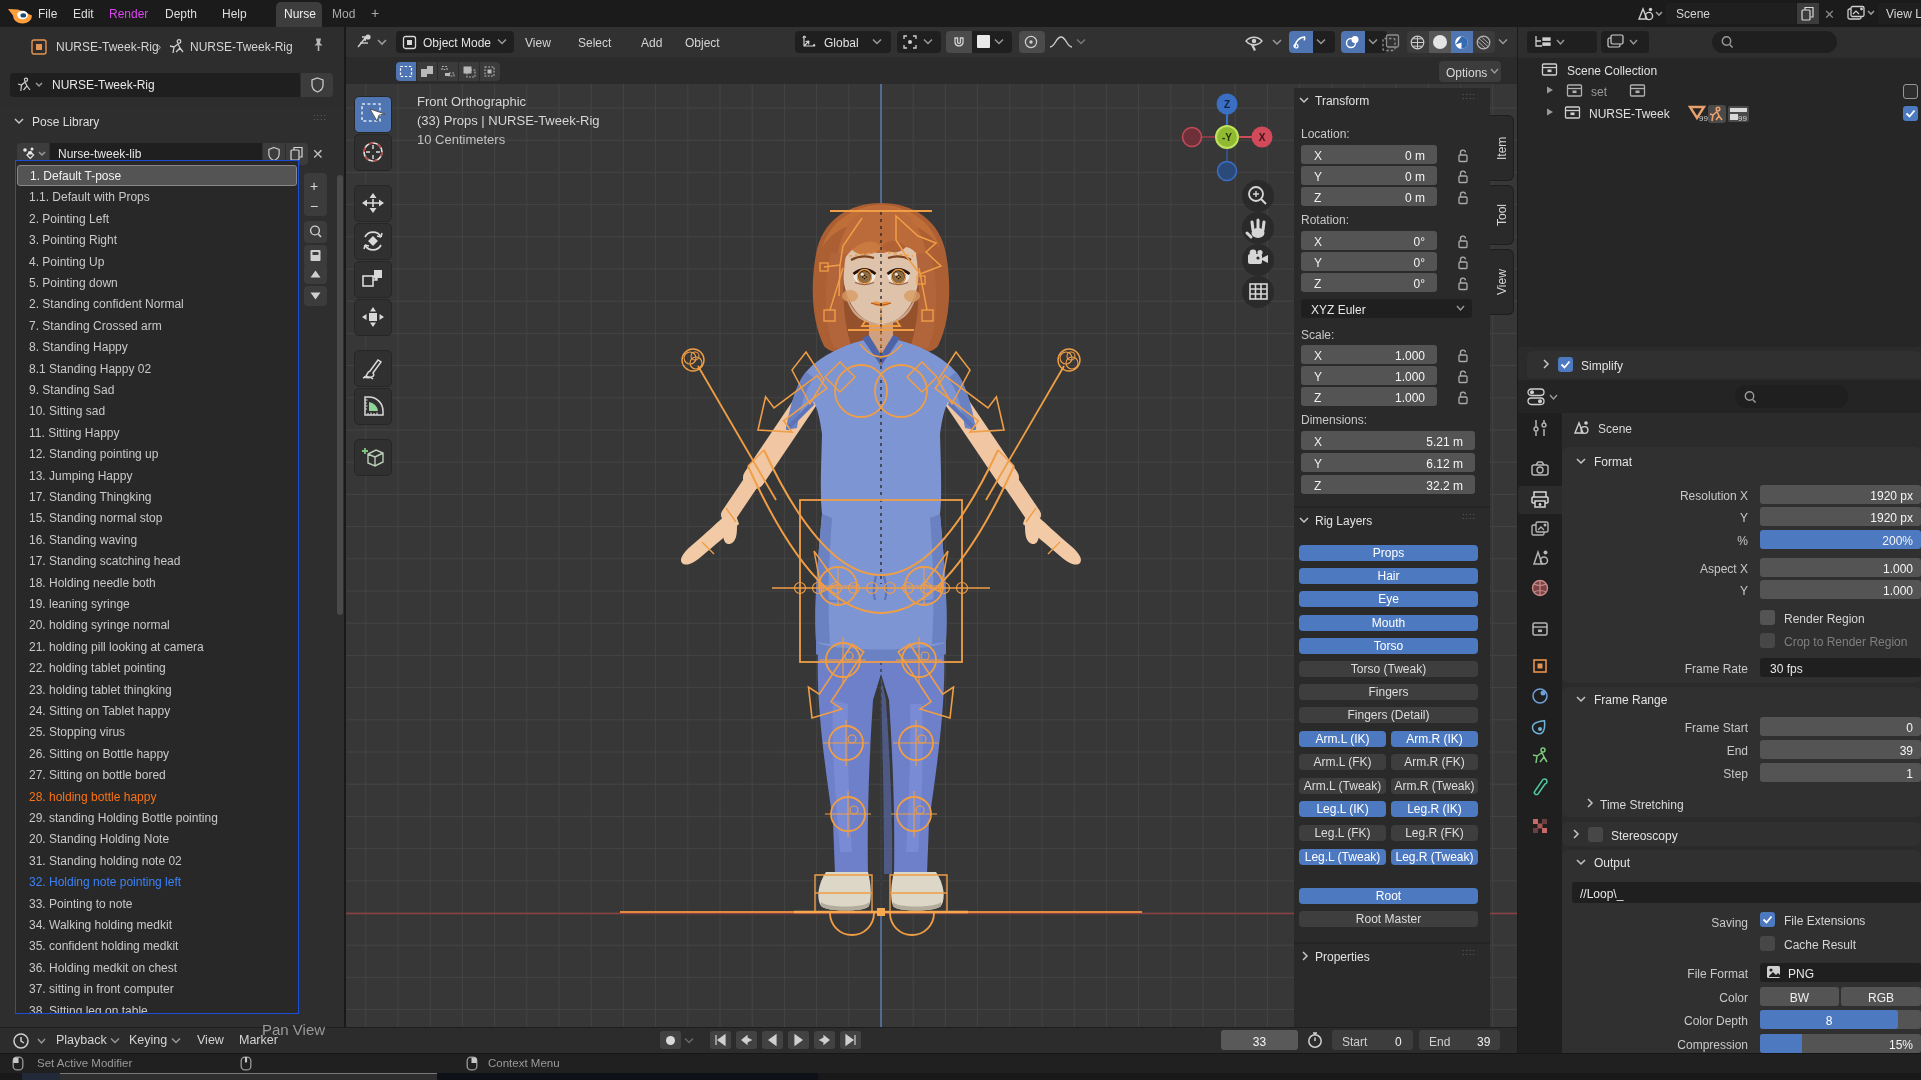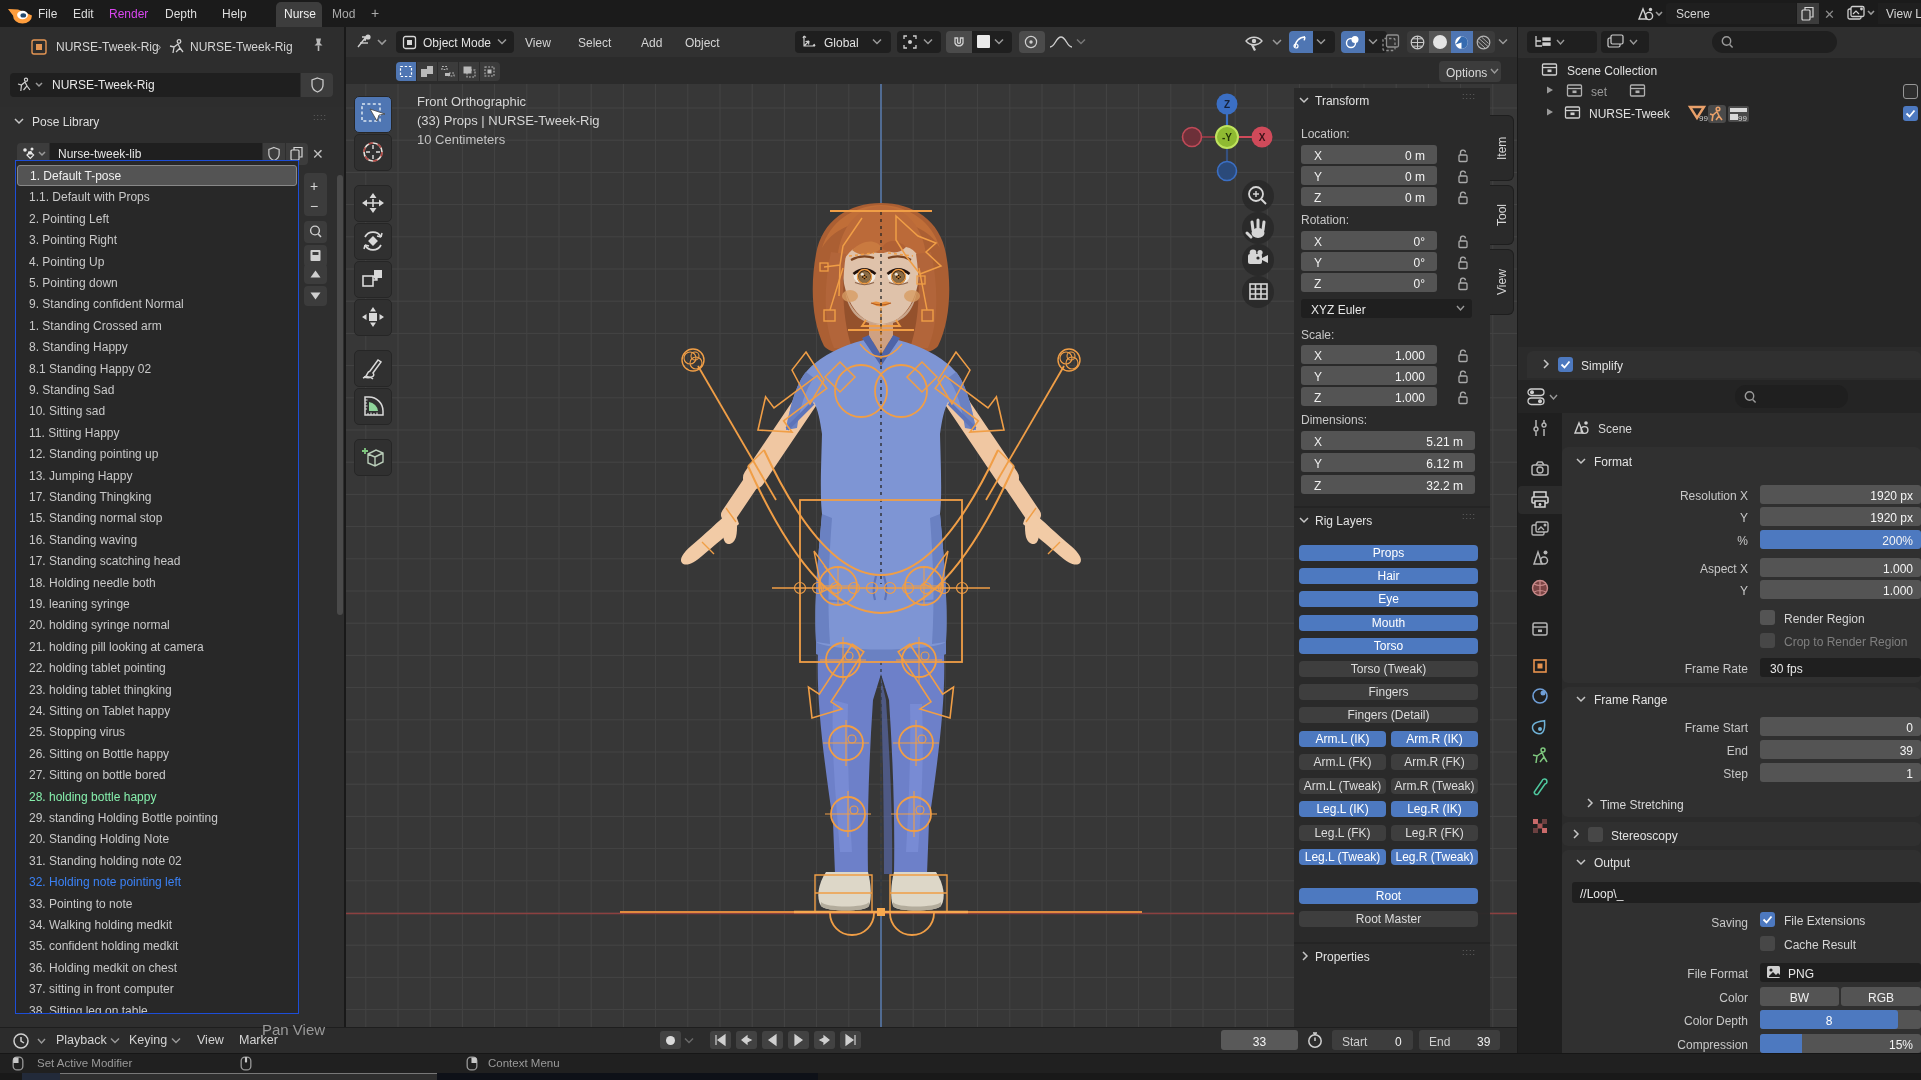--- a/index.html
+++ b/index.html
@@ -119,22 +119,22 @@
 </svg>
 <div class="tx" style="left:312px;top:147px;color:#c2c2c2;font-size:14px">✕</div>
 
 <div class="ab" style="left:15px;top:160px;width:284px;height:854px;background:#282828;border:1px solid #1d4ed8;overflow:hidden">
 <div style="position:absolute;left:1px;top:4px;width:280px;height:21px;background:#545454;border:1px solid #888;border-radius:3px;color:#f0f0f0;font-size:12px;line-height:20px;padding-left:12px;white-space:nowrap">1. Default T-pose</div>
 <div style="position:absolute;left:13px;top:30px;color:#c9c9c9;font-size:12px;line-height:1;white-space:nowrap">1.1. Default with Props</div>
 <div style="position:absolute;left:13px;top:52px;color:#c9c9c9;font-size:12px;line-height:1;white-space:nowrap">2. Pointing Left</div>
 <div style="position:absolute;left:13px;top:73px;color:#c9c9c9;font-size:12px;line-height:1;white-space:nowrap">3. Pointing Right</div>
 <div style="position:absolute;left:13px;top:95px;color:#c9c9c9;font-size:12px;line-height:1;white-space:nowrap">4. Pointing Up</div>
 <div style="position:absolute;left:13px;top:116px;color:#c9c9c9;font-size:12px;line-height:1;white-space:nowrap">5. Pointing down</div>
-<div style="position:absolute;left:13px;top:137px;color:#c9c9c9;font-size:12px;line-height:1;white-space:nowrap">9. Standing confident Normal</div>
-<div style="position:absolute;left:13px;top:159px;color:#c9c9c9;font-size:12px;line-height:1;white-space:nowrap">1. Standing Crossed arm</div>
+<div style="position:absolute;left:13px;top:137px;color:#c9c9c9;font-size:12px;line-height:1;white-space:nowrap">2. Standing confident Normal</div>
+<div style="position:absolute;left:13px;top:159px;color:#c9c9c9;font-size:12px;line-height:1;white-space:nowrap">7. Standing Crossed arm</div>
 <div style="position:absolute;left:13px;top:180px;color:#c9c9c9;font-size:12px;line-height:1;white-space:nowrap">8. Standing Happy</div>
 <div style="position:absolute;left:13px;top:202px;color:#c9c9c9;font-size:12px;line-height:1;white-space:nowrap">8.1 Standing Happy 02</div>
 <div style="position:absolute;left:13px;top:223px;color:#c9c9c9;font-size:12px;line-height:1;white-space:nowrap">9. Standing Sad</div>
 <div style="position:absolute;left:13px;top:244px;color:#c9c9c9;font-size:12px;line-height:1;white-space:nowrap">10. Sitting sad</div>
 <div style="position:absolute;left:13px;top:266px;color:#c9c9c9;font-size:12px;line-height:1;white-space:nowrap">11. Sitting Happy</div>
 <div style="position:absolute;left:13px;top:287px;color:#c9c9c9;font-size:12px;line-height:1;white-space:nowrap">12. Standing pointing up</div>
 <div style="position:absolute;left:13px;top:309px;color:#c9c9c9;font-size:12px;line-height:1;white-space:nowrap">13. Jumping Happy</div>
 <div style="position:absolute;left:13px;top:330px;color:#c9c9c9;font-size:12px;line-height:1;white-space:nowrap">17. Standing Thingking</div>
 <div style="position:absolute;left:13px;top:351px;color:#c9c9c9;font-size:12px;line-height:1;white-space:nowrap">15. Standing normal stop</div>
 <div style="position:absolute;left:13px;top:373px;color:#c9c9c9;font-size:12px;line-height:1;white-space:nowrap">16. Standing waving</div>
@@ -142,21 +142,21 @@
 <div style="position:absolute;left:13px;top:416px;color:#c9c9c9;font-size:12px;line-height:1;white-space:nowrap">18. Holding needle both</div>
 <div style="position:absolute;left:13px;top:437px;color:#c9c9c9;font-size:12px;line-height:1;white-space:nowrap">19. leaning syringe</div>
 <div style="position:absolute;left:13px;top:458px;color:#c9c9c9;font-size:12px;line-height:1;white-space:nowrap">20. holding syringe normal</div>
 <div style="position:absolute;left:13px;top:480px;color:#c9c9c9;font-size:12px;line-height:1;white-space:nowrap">21. holding pill looking at camera</div>
 <div style="position:absolute;left:13px;top:501px;color:#c9c9c9;font-size:12px;line-height:1;white-space:nowrap">22. holding tablet pointing</div>
 <div style="position:absolute;left:13px;top:523px;color:#c9c9c9;font-size:12px;line-height:1;white-space:nowrap">23. holding tablet thingking</div>
 <div style="position:absolute;left:13px;top:544px;color:#c9c9c9;font-size:12px;line-height:1;white-space:nowrap">24. Sitting on Tablet happy</div>
 <div style="position:absolute;left:13px;top:565px;color:#c9c9c9;font-size:12px;line-height:1;white-space:nowrap">25. Stopping virus</div>
 <div style="position:absolute;left:13px;top:587px;color:#c9c9c9;font-size:12px;line-height:1;white-space:nowrap">26. Sitting on Bottle happy</div>
 <div style="position:absolute;left:13px;top:608px;color:#c9c9c9;font-size:12px;line-height:1;white-space:nowrap">27. Sitting on bottle bored</div>
-<div style="position:absolute;left:13px;top:630px;color:#86efac;font-size:12px;line-height:1;white-space:nowrap">28. holding bottle happy</div>
+<div style="position:absolute;left:13px;top:630px;color:#f97316;font-size:12px;line-height:1;white-space:nowrap">28. holding bottle happy</div>
 <div style="position:absolute;left:13px;top:651px;color:#c9c9c9;font-size:12px;line-height:1;white-space:nowrap">29. standing Holding Bottle pointing</div>
 <div style="position:absolute;left:13px;top:672px;color:#c9c9c9;font-size:12px;line-height:1;white-space:nowrap">20. Standing Holding Note</div>
 <div style="position:absolute;left:13px;top:694px;color:#c9c9c9;font-size:12px;line-height:1;white-space:nowrap">31. Standing holding note 02</div>
 <div style="position:absolute;left:13px;top:715px;color:#3b82f6;font-size:12px;line-height:1;white-space:nowrap">32. Holding note pointing left</div>
 <div style="position:absolute;left:13px;top:737px;color:#c9c9c9;font-size:12px;line-height:1;white-space:nowrap">33. Pointing to note</div>
 <div style="position:absolute;left:13px;top:758px;color:#c9c9c9;font-size:12px;line-height:1;white-space:nowrap">34. Walking holding medkit</div>
 <div style="position:absolute;left:13px;top:779px;color:#c9c9c9;font-size:12px;line-height:1;white-space:nowrap">35. confident holding medkit</div>
 <div style="position:absolute;left:13px;top:801px;color:#c9c9c9;font-size:12px;line-height:1;white-space:nowrap">36. Holding medkit on chest</div>
 <div style="position:absolute;left:13px;top:822px;color:#c9c9c9;font-size:12px;line-height:1;white-space:nowrap">37. sitting in front computer</div>
 <div style="position:absolute;left:13px;top:844px;color:#c9c9c9;font-size:12px;line-height:1;white-space:nowrap">38. Sitting leg on table</div>

